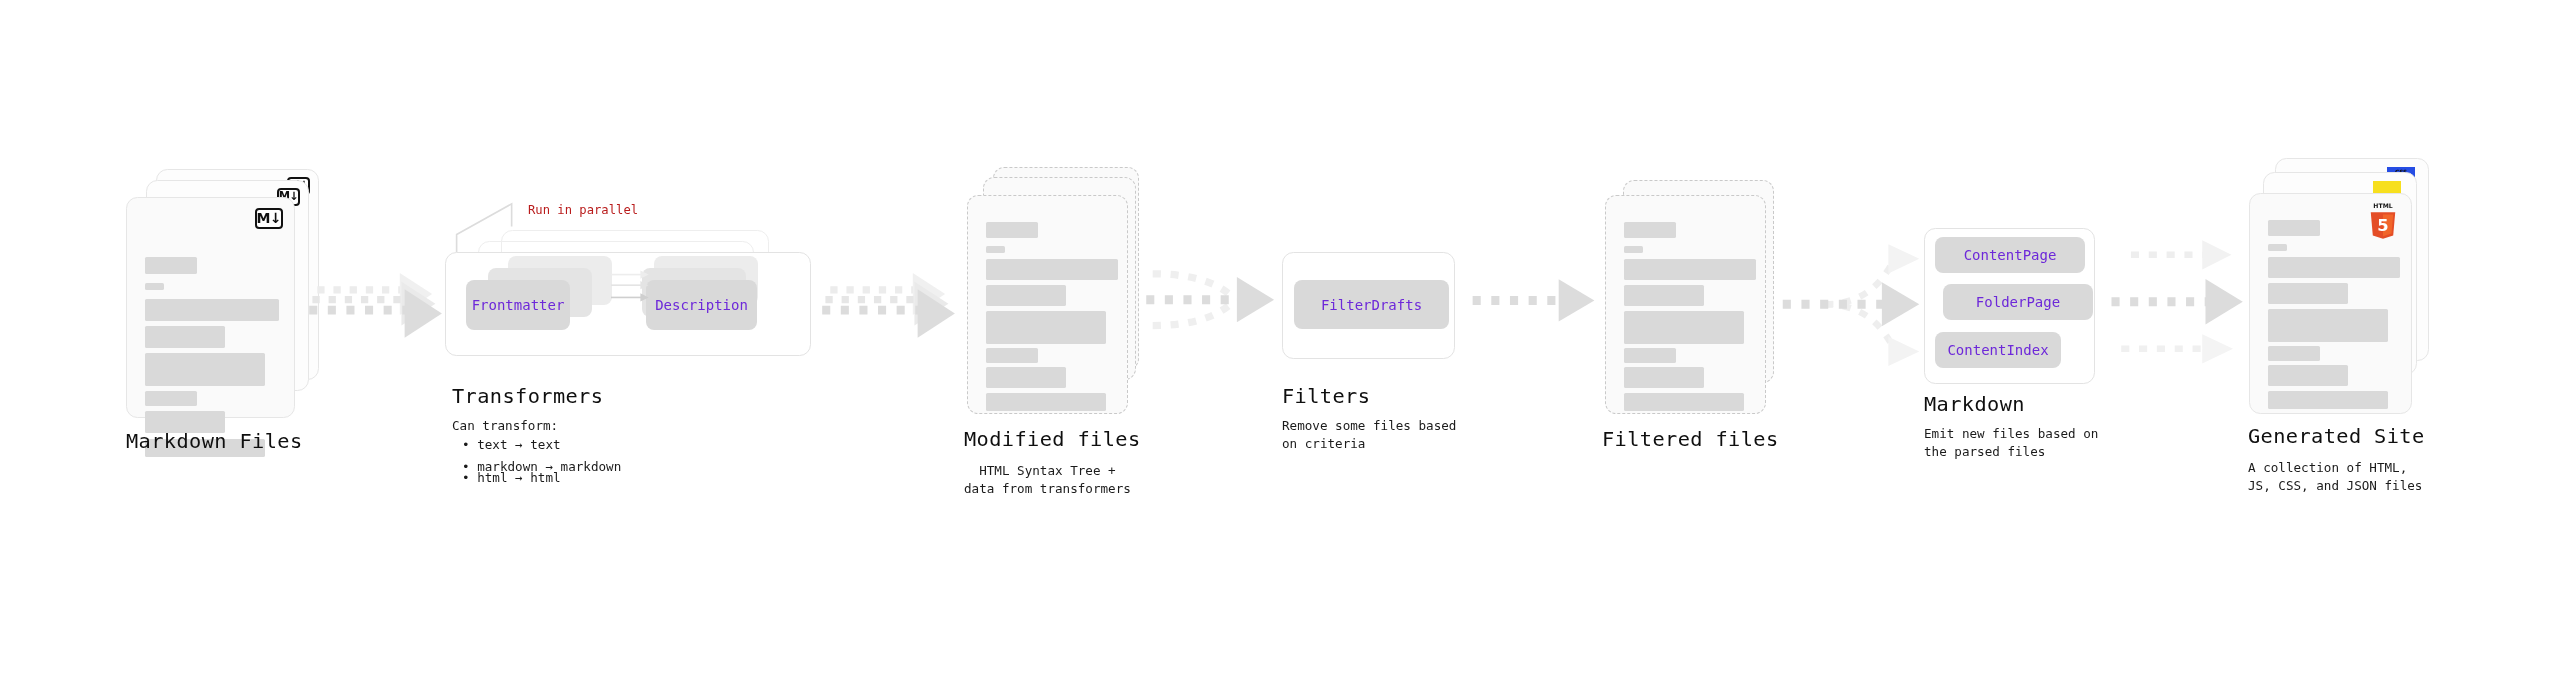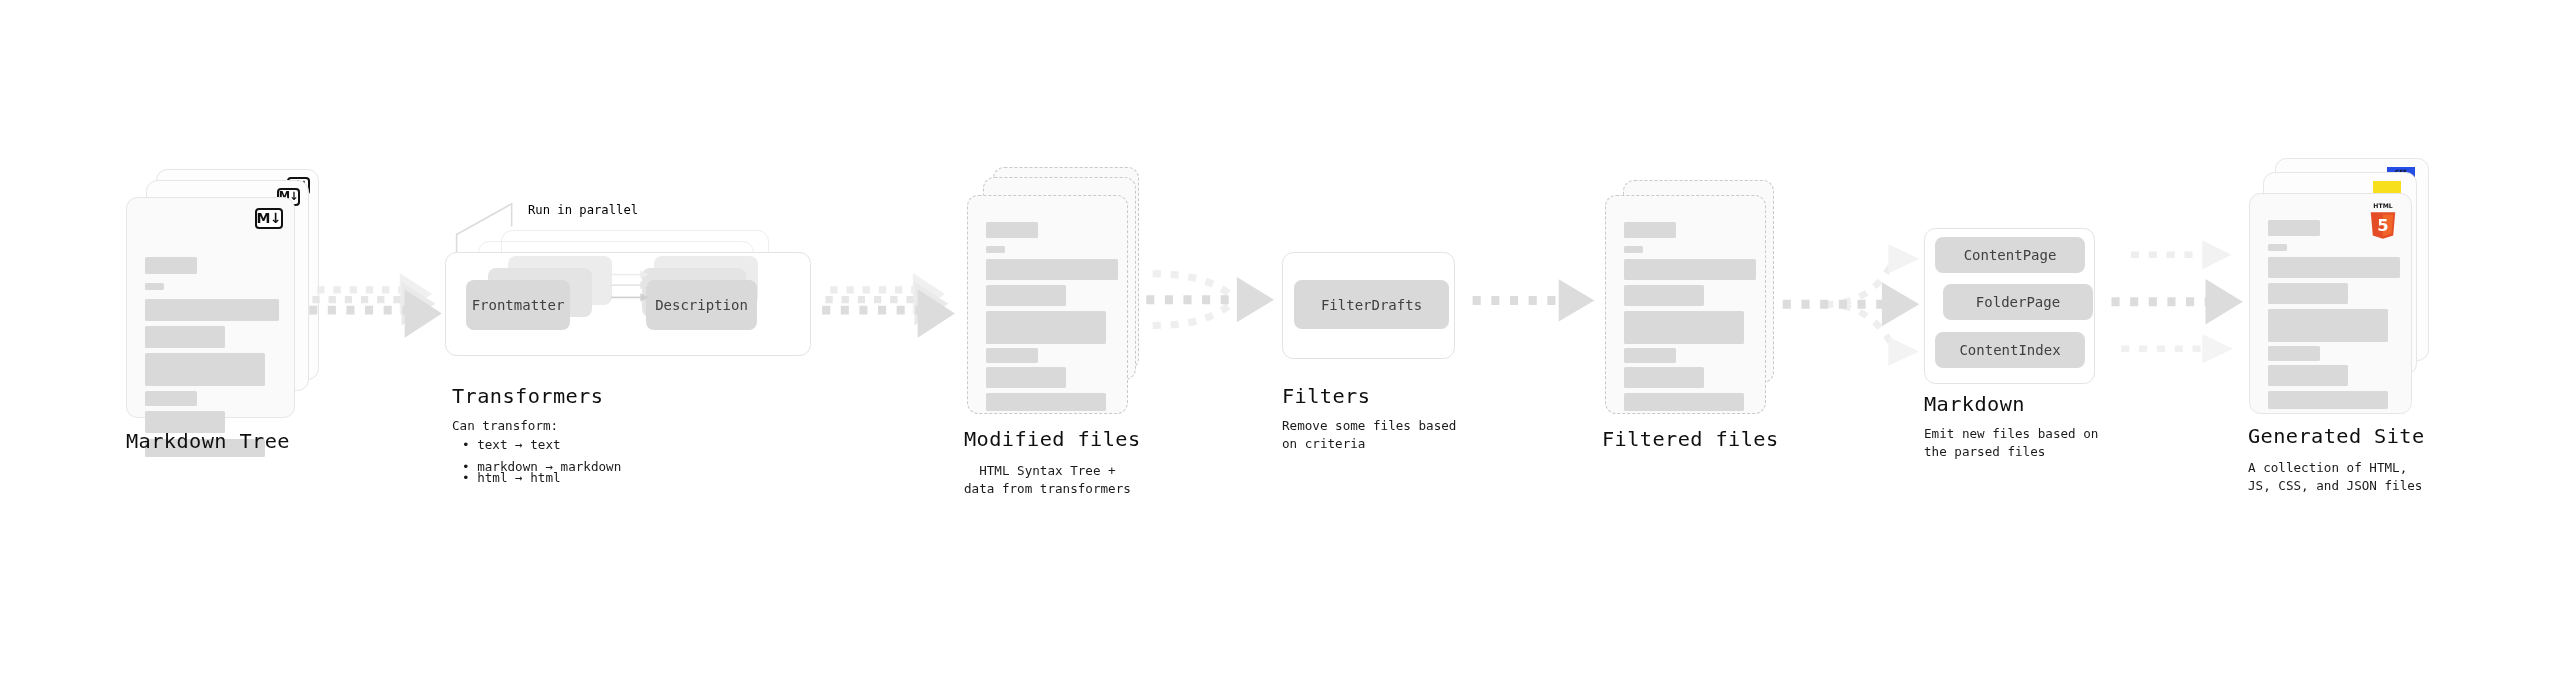--- a/index.html
+++ b/index.html
@@ -45,37 +45,37 @@
 
   
   .panel{
     position:absolute;border:1.6px solid #e3e3e3;border-radius:11.4px;
     background:#fff;box-sizing:border-box;
   }
   .panel.ghost{background:transparent;border-color:#eeeeee;}
   .pill{
     position:absolute;background:#d9d9d9;border-radius:8.1px;
     display:flex;align-items:center;justify-content:center;
-    font-size:14px;color:#404040;box-sizing:border-box;
+    font-size:14px;color:#6d28d9;box-sizing:border-box;
     white-space:nowrap;
   }
   .pill.ghost1{background:#e4e4e4;}
   .pill.ghost2{background:#ececec;}
 
   
   .title{
     position:absolute;font-size:20.3px;letter-spacing:0.4px;color:#0f0f0f;
     white-space:nowrap;
   }
   .sub{
     position:absolute;font-size:12.6px;line-height:18px;color:#1b1b1b;
     white-space:pre;
   }
   .parallel-label{
-    position:absolute;font-size:12.2px;color:#000000;white-space:nowrap;
+    position:absolute;font-size:12.2px;color:#b91c1c;white-space:nowrap;
   }
   svg{position:absolute;overflow:visible;}
 </style>
 </head>
 <body>
 
 <div class="stage">
 
   <div class="card ghost" style="left:156px;top:169px;width:163px;height:211px;">
     <div class="md-badge small" style="right:8.1px;top:6.5px;">M↓</div>
@@ -90,21 +90,21 @@
     <div class="bar" style="left:18px;top:59px;width:52px;height:17px;"></div>
     <div class="bar" style="left:18px;top:85px;width:18.7px;height:6.5px;"></div>
     <div class="bar" style="left:18px;top:101px;width:134px;height:22px;"></div>
     <div class="bar" style="left:18px;top:128px;width:80px;height:22px;"></div>
     <div class="bar" style="left:18px;top:155px;width:120px;height:33px;"></div>
     <div class="bar" style="left:18px;top:193px;width:52px;height:14.6px;"></div>
     <div class="bar" style="left:18px;top:213px;width:80px;height:22px;"></div>
     <div class="bar" style="left:18px;top:241px;width:120px;height:18px;"></div>
   </div>
 
-  <div class="title" style="left:126px;top:429px;">Markdown Tree</div>
+  <div class="title" style="left:126px;top:429px;">Markdown Files</div>
 </div>
 
 <svg style="left:309px;top:260px;" width="146" height="89" viewBox="0 0 180 110">
   <g fill="none" stroke="#ececec" stroke-width="9" stroke-dasharray="9 11" stroke-linecap="butt">
     <line x1="10" y1="37" x2="118" y2="37"></line>
   </g>
   <polygon points="112,16 152,42 112,68" fill="#f0f0f0"></polygon>
   <g fill="none" stroke="#e6e6e6" stroke-width="9" stroke-dasharray="9 11">
     <line x1="4" y1="49" x2="120" y2="49"></line>
   </g>
@@ -230,21 +230,21 @@
   <path d="M60 84 Q 120 84 146 142" fill="none" stroke="#eeeeee" stroke-width="8" stroke-dasharray="10 12"></path>
   <polygon points="138,124 176,142 138,160" fill="#f3f3f3"></polygon>
   <line x1="8" y1="84" x2="136" y2="84" stroke="#dcdcdc" stroke-width="11" stroke-dasharray="10 13"></line>
   <polygon points="130,57 176,84 130,111" fill="#dcdcdc"></polygon>
 </svg>
 
 <div class="stage">
   <div class="panel" style="left:1924px;top:228px;width:171px;height:156px;"></div>
   <div class="pill" style="left:1935px;top:237px;width:150px;height:36px;">ContentPage</div>
   <div class="pill" style="left:1935px;top:284px;width:150px;height:36px;margin-left:8px;">FolderPage</div>
-  <div class="pill" style="left:1935px;top:332px;width:150px;height:36px;">ContentIndex</div>
+  <div class="pill" style="left:1935px;top:332px;width:126px;height:36px;">ContentIndex</div>
   <div class="title" style="left:1924px;top:392px;">Markdown</div>
   <div class="sub" style="left:1924px;top:425px;">Emit new files based on
 the parsed files</div>
 </div>
 
 <svg style="left:2105px;top:232px;" width="154" height="138" viewBox="0 0 190 170">
   <line x1="32" y1="28" x2="126" y2="28" stroke="#eeeeee" stroke-width="8" stroke-dasharray="10 12"></line>
   <polygon points="120,10 156,28 120,46" fill="#f2f2f2"></polygon>
   <line x1="8" y1="86" x2="130" y2="86" stroke="#dcdcdc" stroke-width="11" stroke-dasharray="10 13"></line>
   <polygon points="124,58 170,86 124,114" fill="#dcdcdc"></polygon>

